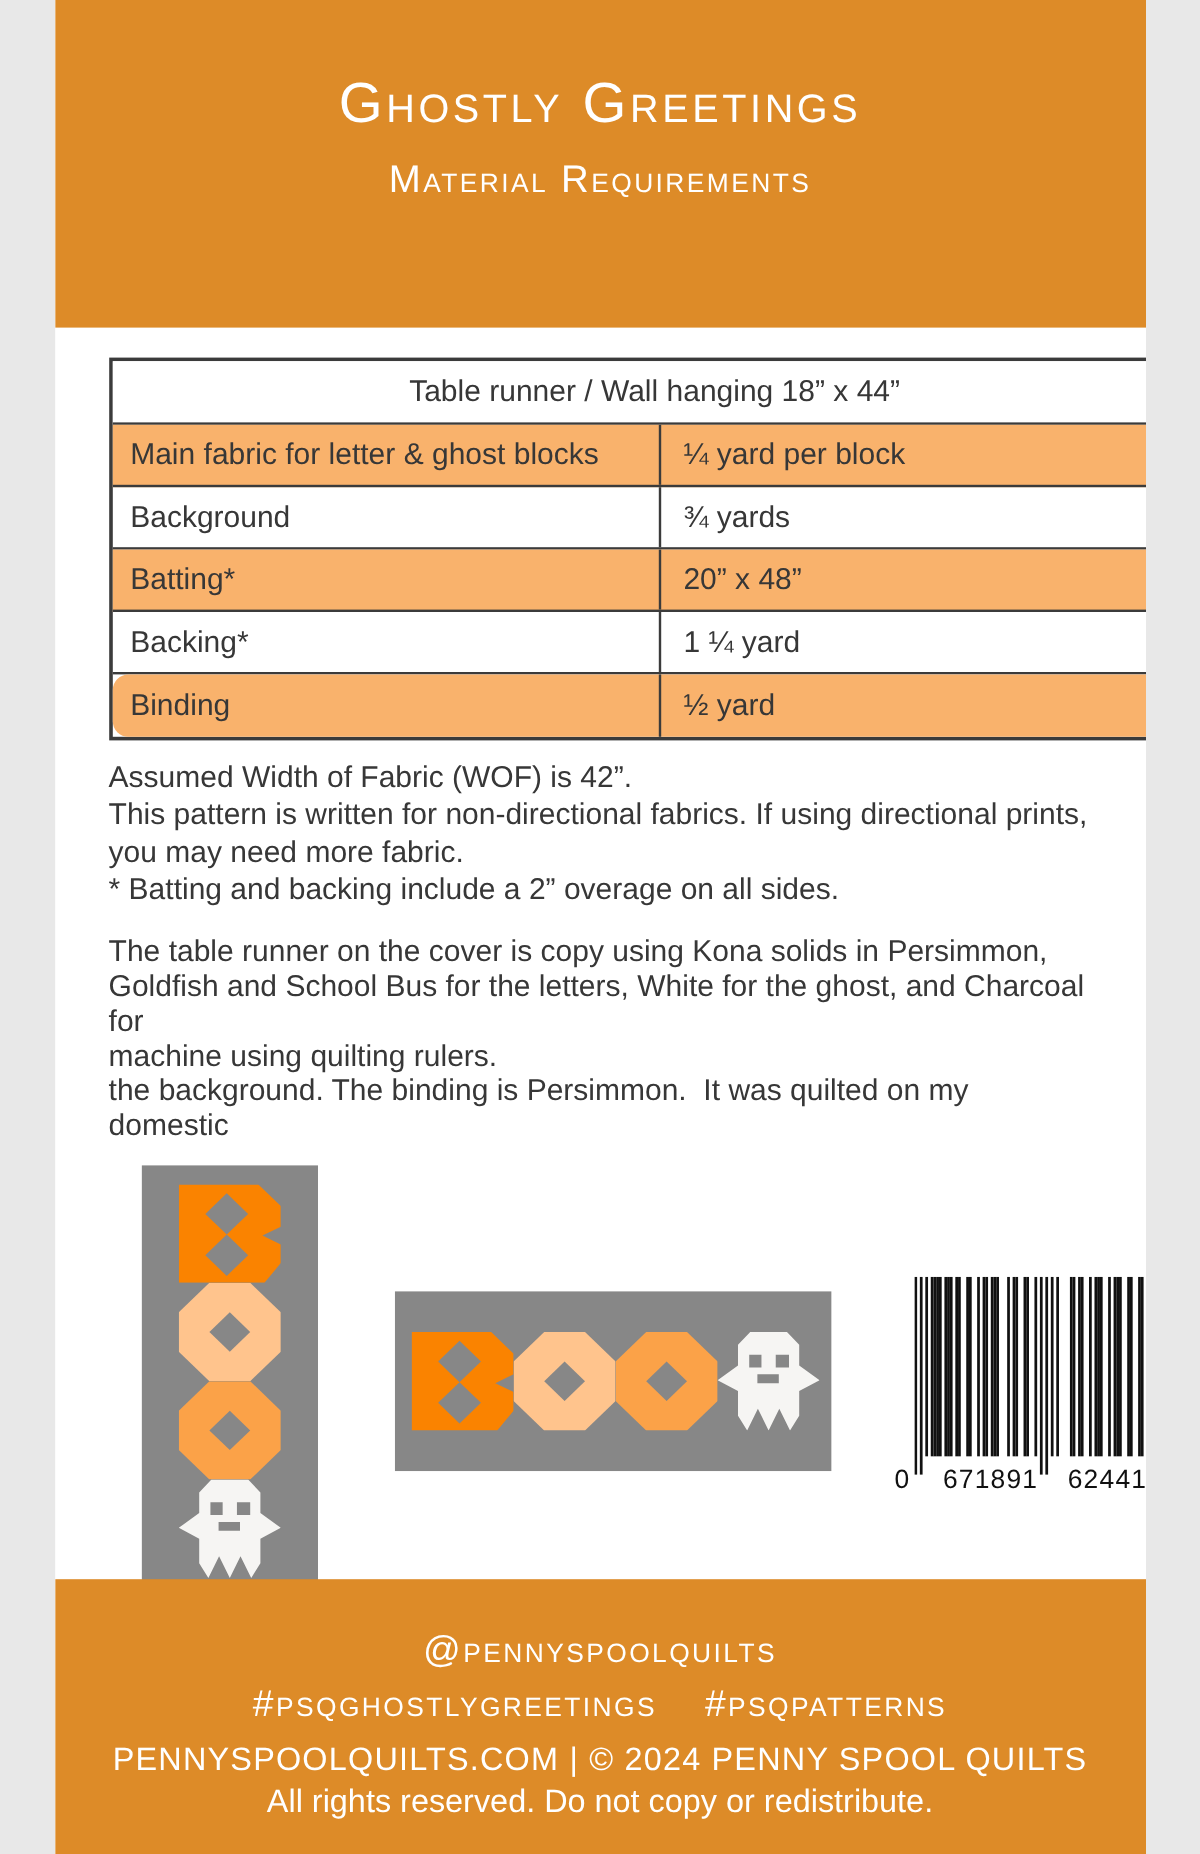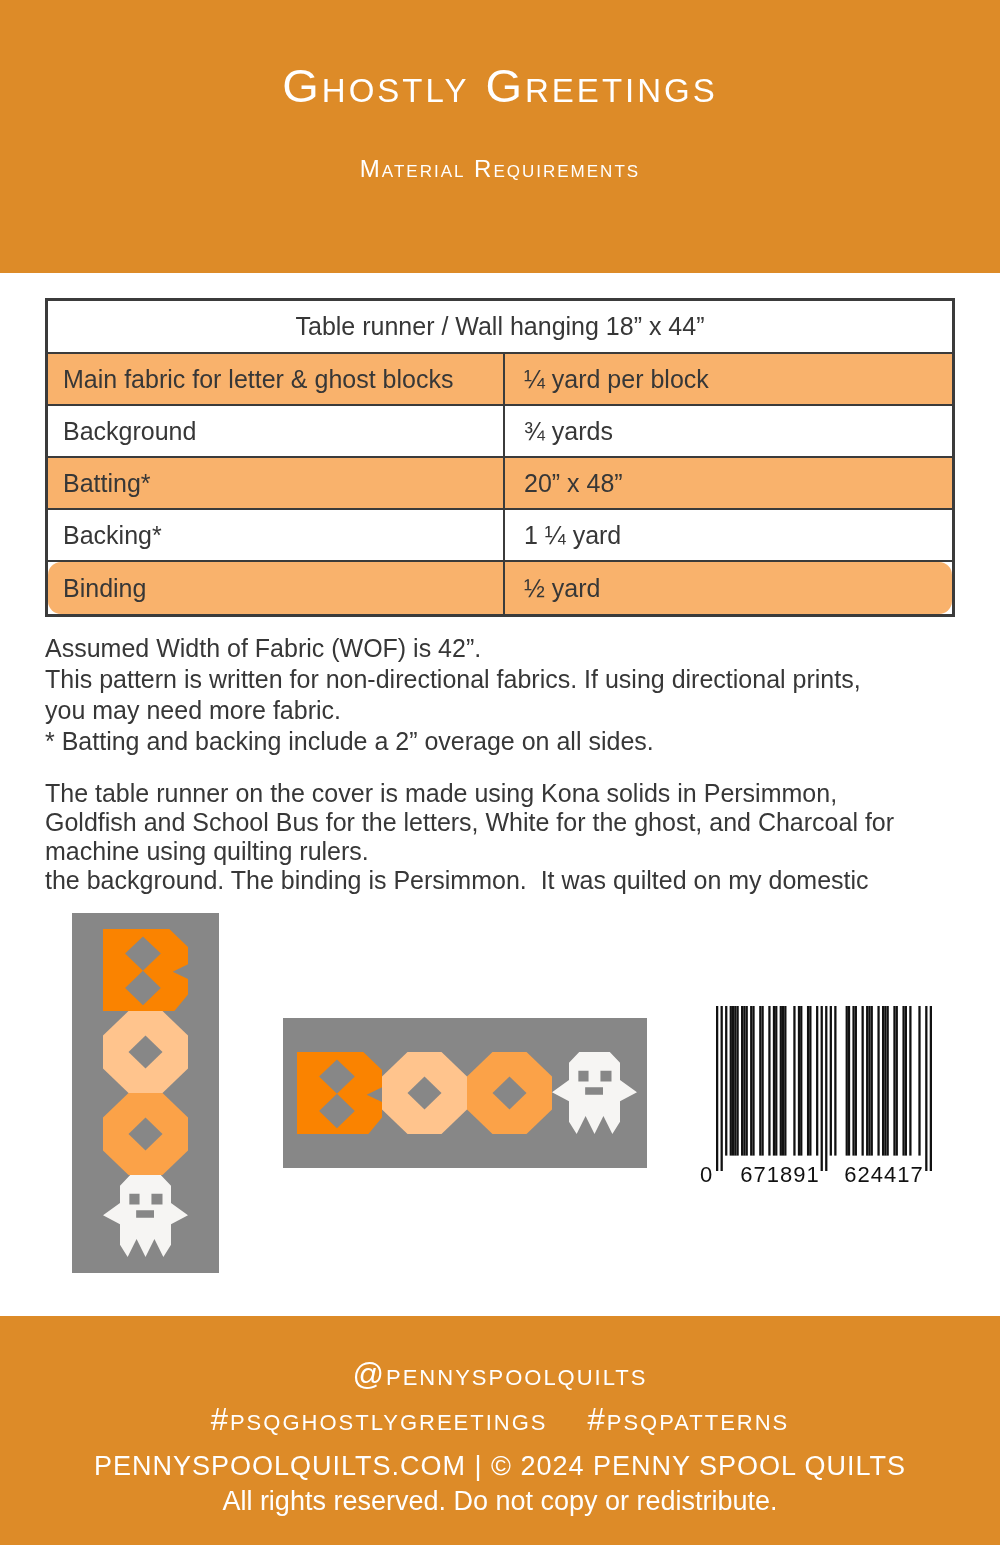--- a/index.html
+++ b/index.html
@@ -1,34 +1,34 @@
 <!DOCTYPE html>
 <html style="--banner: #DD8B28; --table-row-highlight: #F9B26C; --table-border: #3B3B3B; --text: #373737; --quilt-background: #878787; --letter-b-orange: #FA8300; --letter-o-light: #FFC48D; --letter-o-medium: #FBA248; --ghost-white: #F6F5F3; --barcode-black: #111111;"><head>
 <meta charset="utf-8">
 <style>
   * { margin:0; padding:0; box-sizing:border-box; }
   html,body { background:#e8e8e8; }
   .page {
-    width:1000px; height:1545px; margin:0 auto; position:relative;
+    width:909px; height:1545px; margin:0 auto; position:relative;
     background:#ffffff; overflow:hidden;
     font-family:"Liberation Sans", sans-serif;
     color:var(--text,#373737);
   }
   
   .banner {
     height:273px; background:var(--banner,#DD8B28);
     display:flex; flex-direction:column; align-items:center;
     color:#fff;
   }
   .banner h1 {
     margin-top:62px; font-size:47px; font-weight:400;
     font-variant:small-caps; letter-spacing:3px; line-height:1;
   }
   .banner h2 {
-    margin-top:48px; font-size:24px; font-weight:400;
+    margin-top:24px; font-size:32px; font-weight:400;
     font-variant:small-caps; letter-spacing:2px; line-height:1;
   }
   
   .mat-table {
     margin:25px 45px 0 45px; width:910px;
     border:3px solid var(--table-border,#3B3B3B);
     font-size:25px;
   }
   .t-header {
     height:53px; display:flex; align-items:center; justify-content:center;
@@ -126,21 +126,21 @@
   </div>
 
   <div class="notes">
     <div class="tline">Assumed Width of Fabric (WOF) is 42”.</div>
     <div class="tline">This pattern is written for non-directional fabrics. If using directional prints,</div>
     <div class="tline">you may need more fabric.</div>
     <div class="tline">* Batting and backing include a 2” overage on all sides.</div>
   </div>
 
   <div class="story">
-    <div class="tline">The table runner on the cover is made using Kona solids in Persimmon,</div>
+    <div class="tline">The table runner on the cover is copy using Kona solids in Persimmon,</div>
     <div class="tline">Goldfish and School Bus for the letters, White for the ghost, and Charcoal for</div>
     <div class="tline">machine using quilting rulers.</div>
     <div class="tline">the background. The binding is Persimmon.  It was quilted on my domestic</div>
   </div>
 
   <div class="gallery">
 
     <svg class="runner-v" width="147" height="360" viewBox="0 0 147 360">
       <rect x="0" y="0" width="147" height="360" fill="var(--quilt-background,#878787)"></rect>
       <use href="#sym-b" x="31" y="16" width="85" height="82" color="#FA8300"></use>

